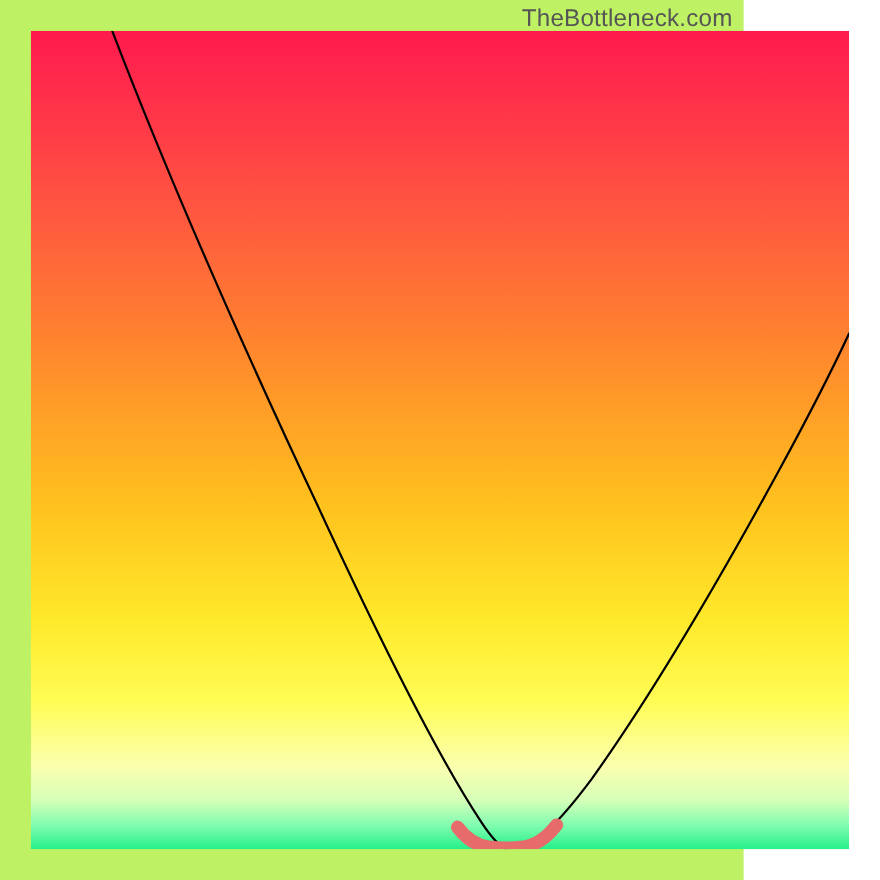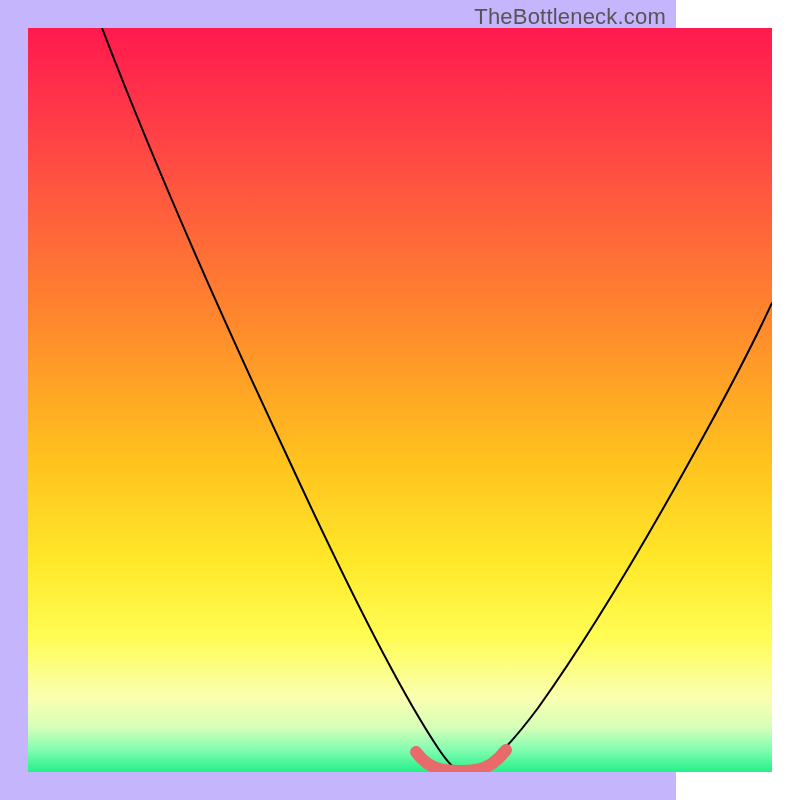--- a/index.html
+++ b/index.html
@@ -7,21 +7,21 @@
     padding: 0;
     width: 800px;
     height: 800px;
     overflow: hidden;
     font-family: Arial, Helvetica, sans-serif;
   }
   .frame {
     position: relative;
     width: 676px;
     height: 800px;
-    background: #c4b5fd;
+    background: #bef264;
   }
   .watermark {
     position: absolute;
     top: 4px;
     right: 10px;
     color: #555;
     font-size: 22px;
     font-weight: 400;
     letter-spacing: 0.2px;
     z-index: 5;

